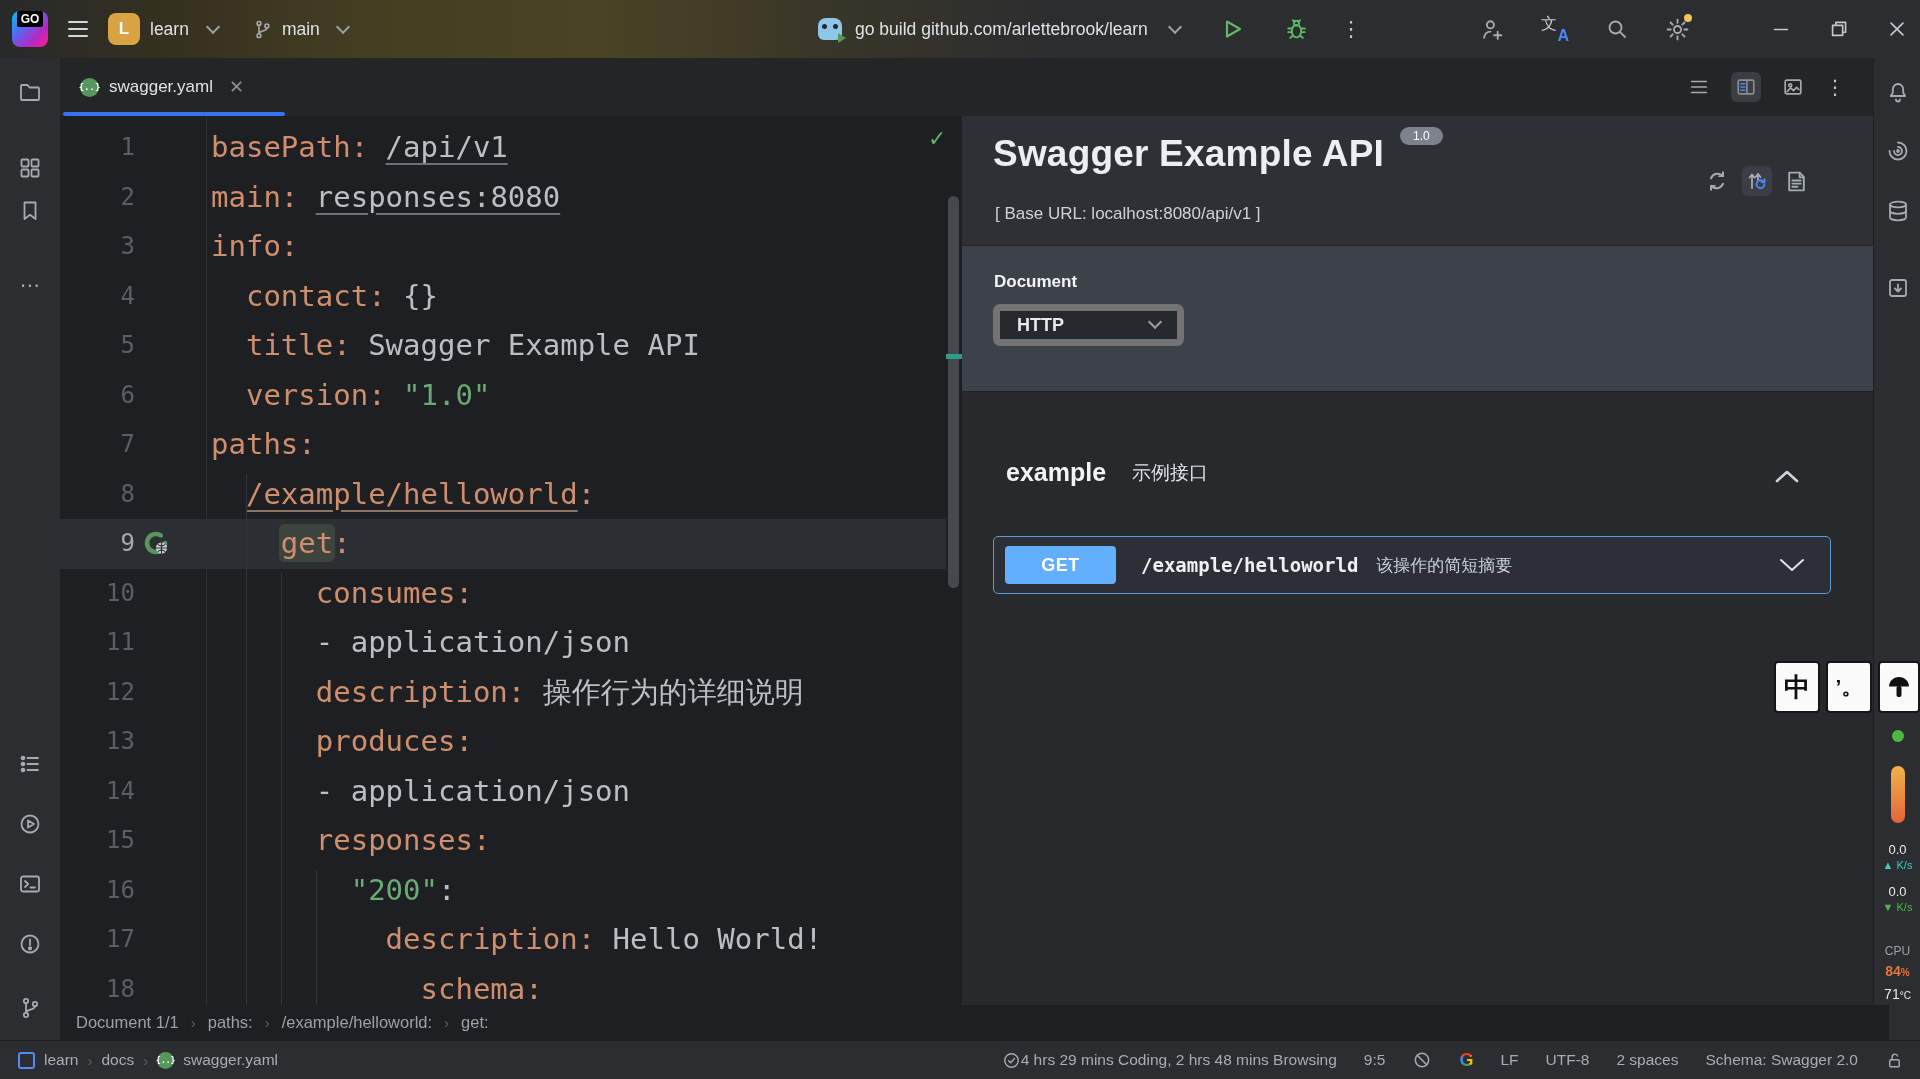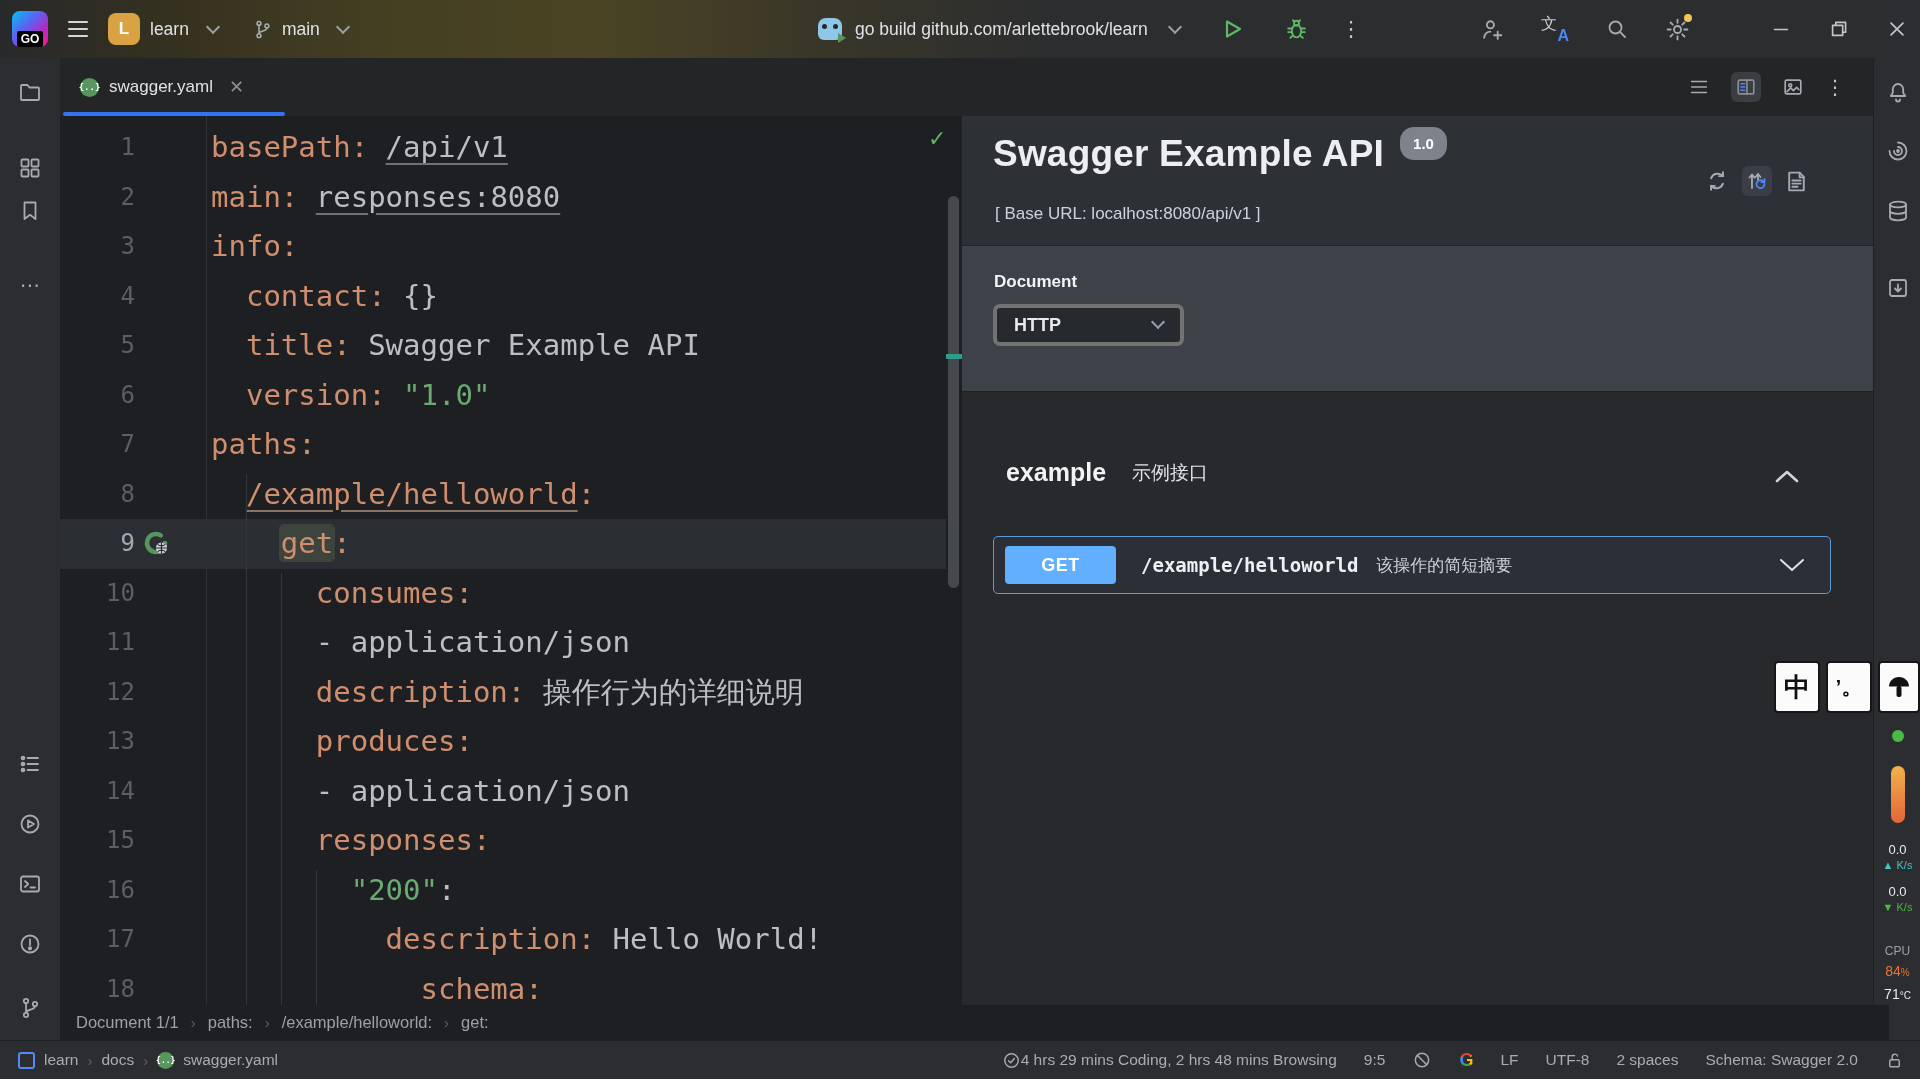--- a/index.html
+++ b/index.html
@@ -6,21 +6,21 @@
     font-family:"Liberation Sans","DejaVu Sans",sans-serif;color:#ced0d6;}
   svg{display:block;}
   .ico{stroke:#a6aab1;stroke-width:1.8;fill:none;stroke-linecap:round;stroke-linejoin:round;}
 
   
   #titlebar{position:absolute;left:0;top:0;width:1920px;height:58px;
     background:linear-gradient(90deg,#28292b 0%,#35311f 9%,#453f22 20%,#4a4424 31%,#3a3728 42%,#2c2d2f 55%,#2b2d30 100%);}
   .tb-left{position:absolute;left:12px;top:0;height:58px;display:flex;align-items:center;gap:20px;}
   .tb-center{position:absolute;left:818px;top:0;height:58px;display:flex;align-items:center;gap:13px;}
   .tb-right{position:absolute;right:12px;top:0;height:58px;display:flex;align-items:center;gap:36px;}
-  .goland-logo{width:36px;height:36px;border-radius:8px;display:flex;align-items:flex-end;justify-content:center;
+  .goland-logo{width:36px;height:36px;border-radius:8px;display:flex;align-items:flex-start;justify-content:center;
     background:linear-gradient(135deg,#00c4f0 0%,#5a63f2 40%,#b429c4 70%,#ff1b8d 100%);}
   .goland-logo b{font-size:12px;color:#fff;background:#000;padding:2px 4px;line-height:1;border-radius:2px;}
   .burger div{width:20px;height:2.4px;background:#d5d7dc;margin:4.4px 0;border-radius:1px;}
   .proj-badge{width:32px;height:32px;border-radius:8px;background:#d9a343;color:#fff;font-weight:bold;
     font-size:17px;display:flex;align-items:center;justify-content:center;}
   .tb-txt{font-size:17.5px;color:#dfe1e5;}
   .chv{display:inline-block;width:8px;height:8px;border-right:2px solid #9da1a8;border-bottom:2px solid #9da1a8;
     transform:rotate(45deg);margin:-4px 0 0 9px;}
   .gopher{width:24px;height:22px;border-radius:8px 8px 6px 6px;background:#8fc7e8;position:relative;}
   .gopher i{position:absolute;width:5px;height:5px;border-radius:50%;background:#26282b;top:6px;}
@@ -67,27 +67,27 @@
   #scrollcol{position:absolute;left:946px;top:116px;width:16px;height:889px;background:#1e1f22;}
   .thumb{position:absolute;left:2px;top:80px;width:11px;height:392px;background:#45484d;border-radius:6px;}
   .mark-teal{position:absolute;left:0;top:238px;width:16px;height:5px;background:#2d9c8b;}
   .inspect-check{position:absolute;left:928px;top:126px;color:#5fb764;font-size:22px;font-weight:bold;}
 
   
   #panel{position:absolute;left:962px;top:116px;width:911px;height:889px;background:#27292c;}
   .p-info{position:absolute;left:0;top:0;width:911px;height:129px;background:#2d3136;}
   .p-title-row{position:absolute;left:31px;top:17px;display:flex;align-items:flex-start;gap:16px;}
   .p-title{font-size:37px;font-weight:bold;color:#eceef1;letter-spacing:.2px;}
-  .p-badge{margin-top:-6px;background:#7e828a;color:#fff;font-weight:bold;font-size:15px;padding:8px 13px;border-radius:14px;}
+  .p-badge{margin-top:-6px;background:#7e828a;color:#fff;font-weight:normal;font-size:12px;padding:2px 13px;border-radius:14px;}
   .p-baseurl{position:absolute;left:33px;top:88px;font-family:Liberation Sans, sans-serif;font-size:17px;color:#ced2d8;}
   .p-info-icons{position:absolute;left:742px;top:50px;display:flex;align-items:center;gap:12px;}
   .p-schemes{position:absolute;left:0;top:129px;width:911px;height:147px;background:#3d4249;
     border-top:1px solid #222427;border-bottom:1px solid #1f2124;box-sizing:border-box;}
   .schemes-label{position:absolute;left:32px;top:26px;font-size:17px;font-weight:bold;color:#f2f4f6;}
-  .dropdown{position:absolute;left:31px;top:58px;width:191px;height:42px;background:#26292d;border:4px solid #737373;
+  .dropdown{position:absolute;left:31px;top:58px;width:191px;height:42px;background:#26292d;border:7px solid #737373;
     border-radius:7px;display:flex;align-items:center;justify-content:space-between;padding:0 17px;box-sizing:border-box;}
   .dropdown b{font-size:18px;color:#e8eaed;}
   .ex-header{position:absolute;left:44px;top:342px;display:flex;align-items:center;gap:26px;}
   .ex-name{font-size:25px;font-weight:bold;color:#f1f3f5;}
   .ex-cn{font-size:19px;color:#dfe3e7;}
   .ex-collapse{position:absolute;left:812px;top:352px;}
   .op-row{position:absolute;left:31px;top:420px;width:838px;height:58px;background:#2c3036;border:1.5px solid #5b9dd9;
     border-radius:5px;display:flex;align-items:center;padding-left:11px;box-sizing:border-box;}
   .op-method{width:111px;height:38px;background:#61affe;border-radius:4px;color:#fff;font-weight:bold;font-size:18px;
     letter-spacing:.5px;display:flex;align-items:center;justify-content:center;}
@@ -267,21 +267,21 @@
 
   <span class="mon" style="top:670px">
     <span style="display:inline-block;width:12px;height:12px;border-radius:50%;background:#4cb944"></span></span>
   <span class="mon" style="top:708px">
     <span style="display:inline-block;width:14px;height:57px;border-radius:8px;background:linear-gradient(#f2b24a,#e2653a)"></span></span>
   <div class="mon" style="top:785px;font-size:13px;color:#e8eaed">0.0</div>
   <div class="mon" style="top:801px;font-size:11px;color:#3dc9c0">▲ <span>K/s</span></div>
   <div class="mon" style="top:827px;font-size:13px;color:#e8eaed">0.0</div>
   <div class="mon" style="top:843px;font-size:11px;color:#4cb944">▼ <span>K/s</span></div>
   <div class="mon" style="top:887px;font-size:12px;color:#9aa0a6">CPU</div>
-  <div class="mon" style="top:906px;font-size:14px;font-weight:normal;color:#e8733d"><span>84</span><span style="font-size:10px">%</span></div>
+  <div class="mon" style="top:906px;font-size:14px;font-weight:bold;color:#e8733d"><span>84</span><span style="font-size:10px">%</span></div>
   <div class="mon" style="top:929px;font-size:14px;color:#e8eaed"><span>71</span><span style="font-size:10px">°C</span></div>
 </div>
 
 <div id="tabbar">
   <div class="tab">
     <span class="yaml-ico">{..}</span>
     <span class="tab-label">swagger.yaml</span>
     <span class="tab-close">✕</span>
   </div>
   <div class="tab-underline"></div>

